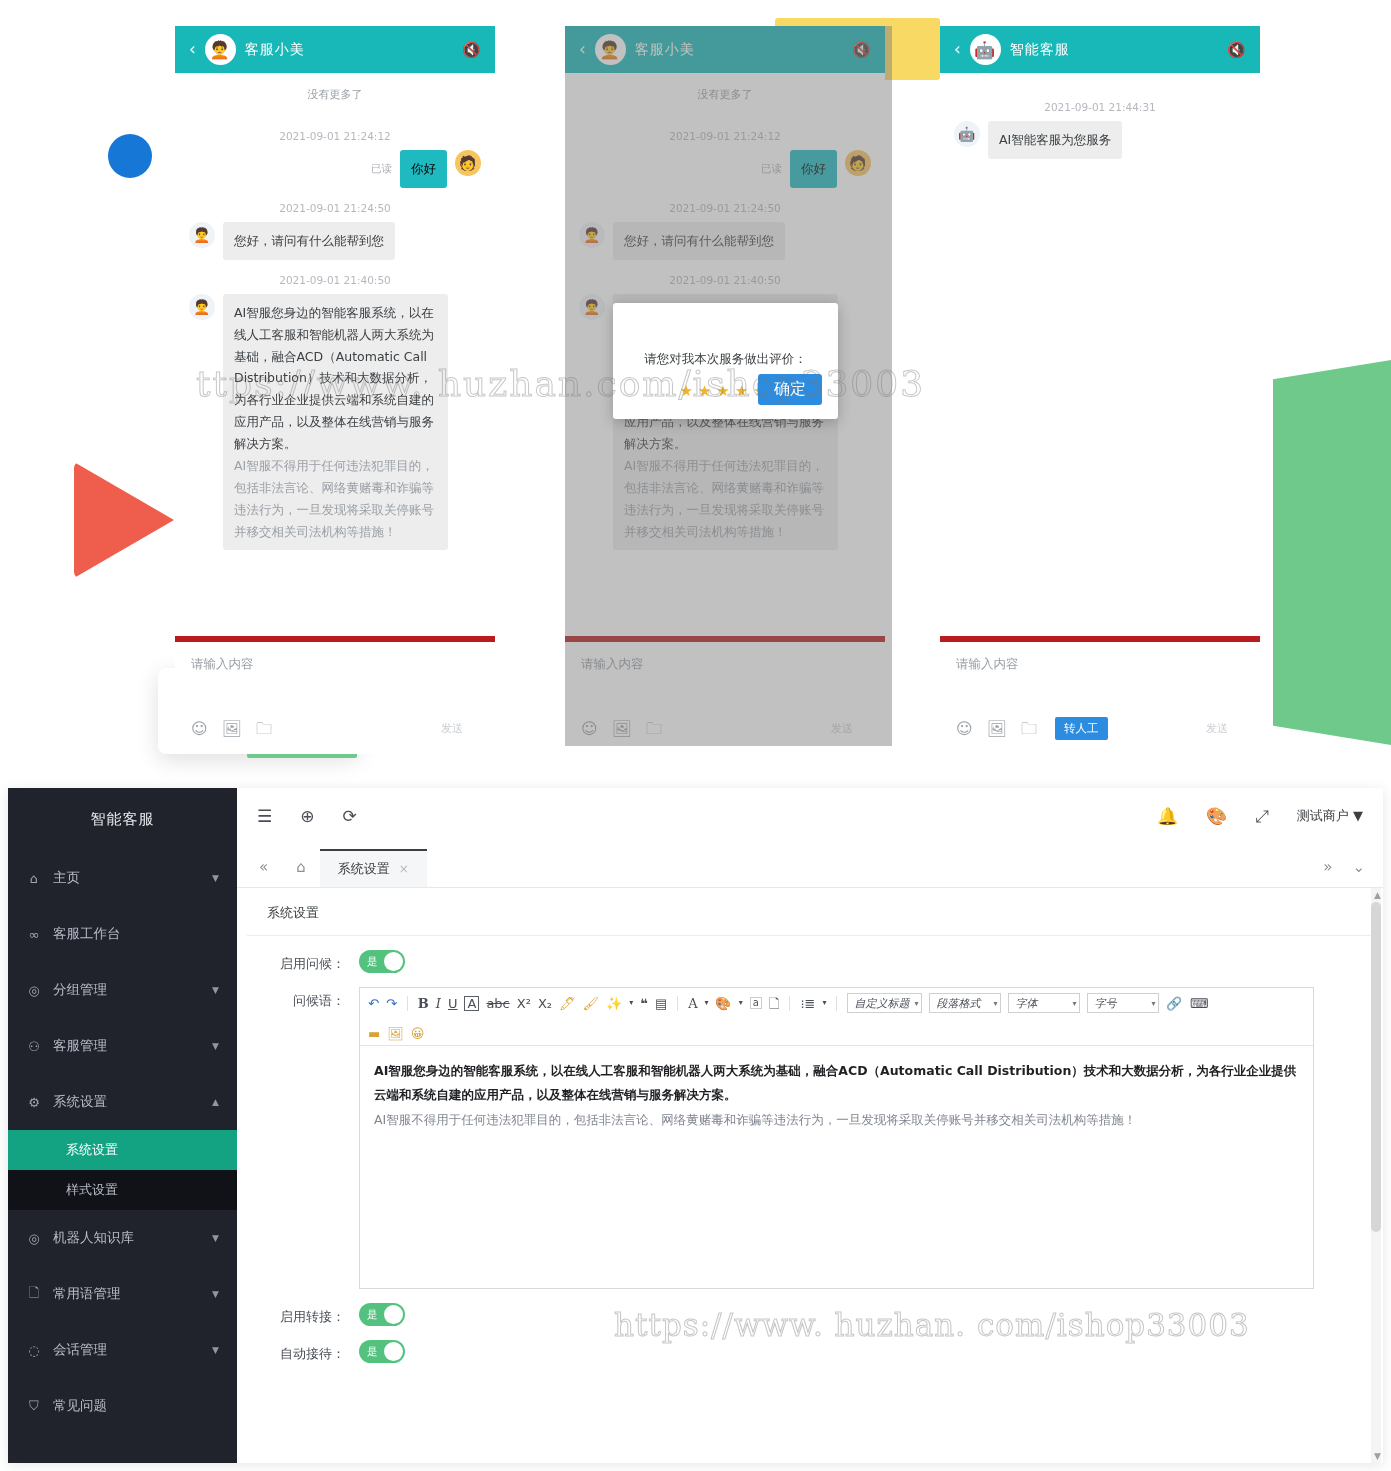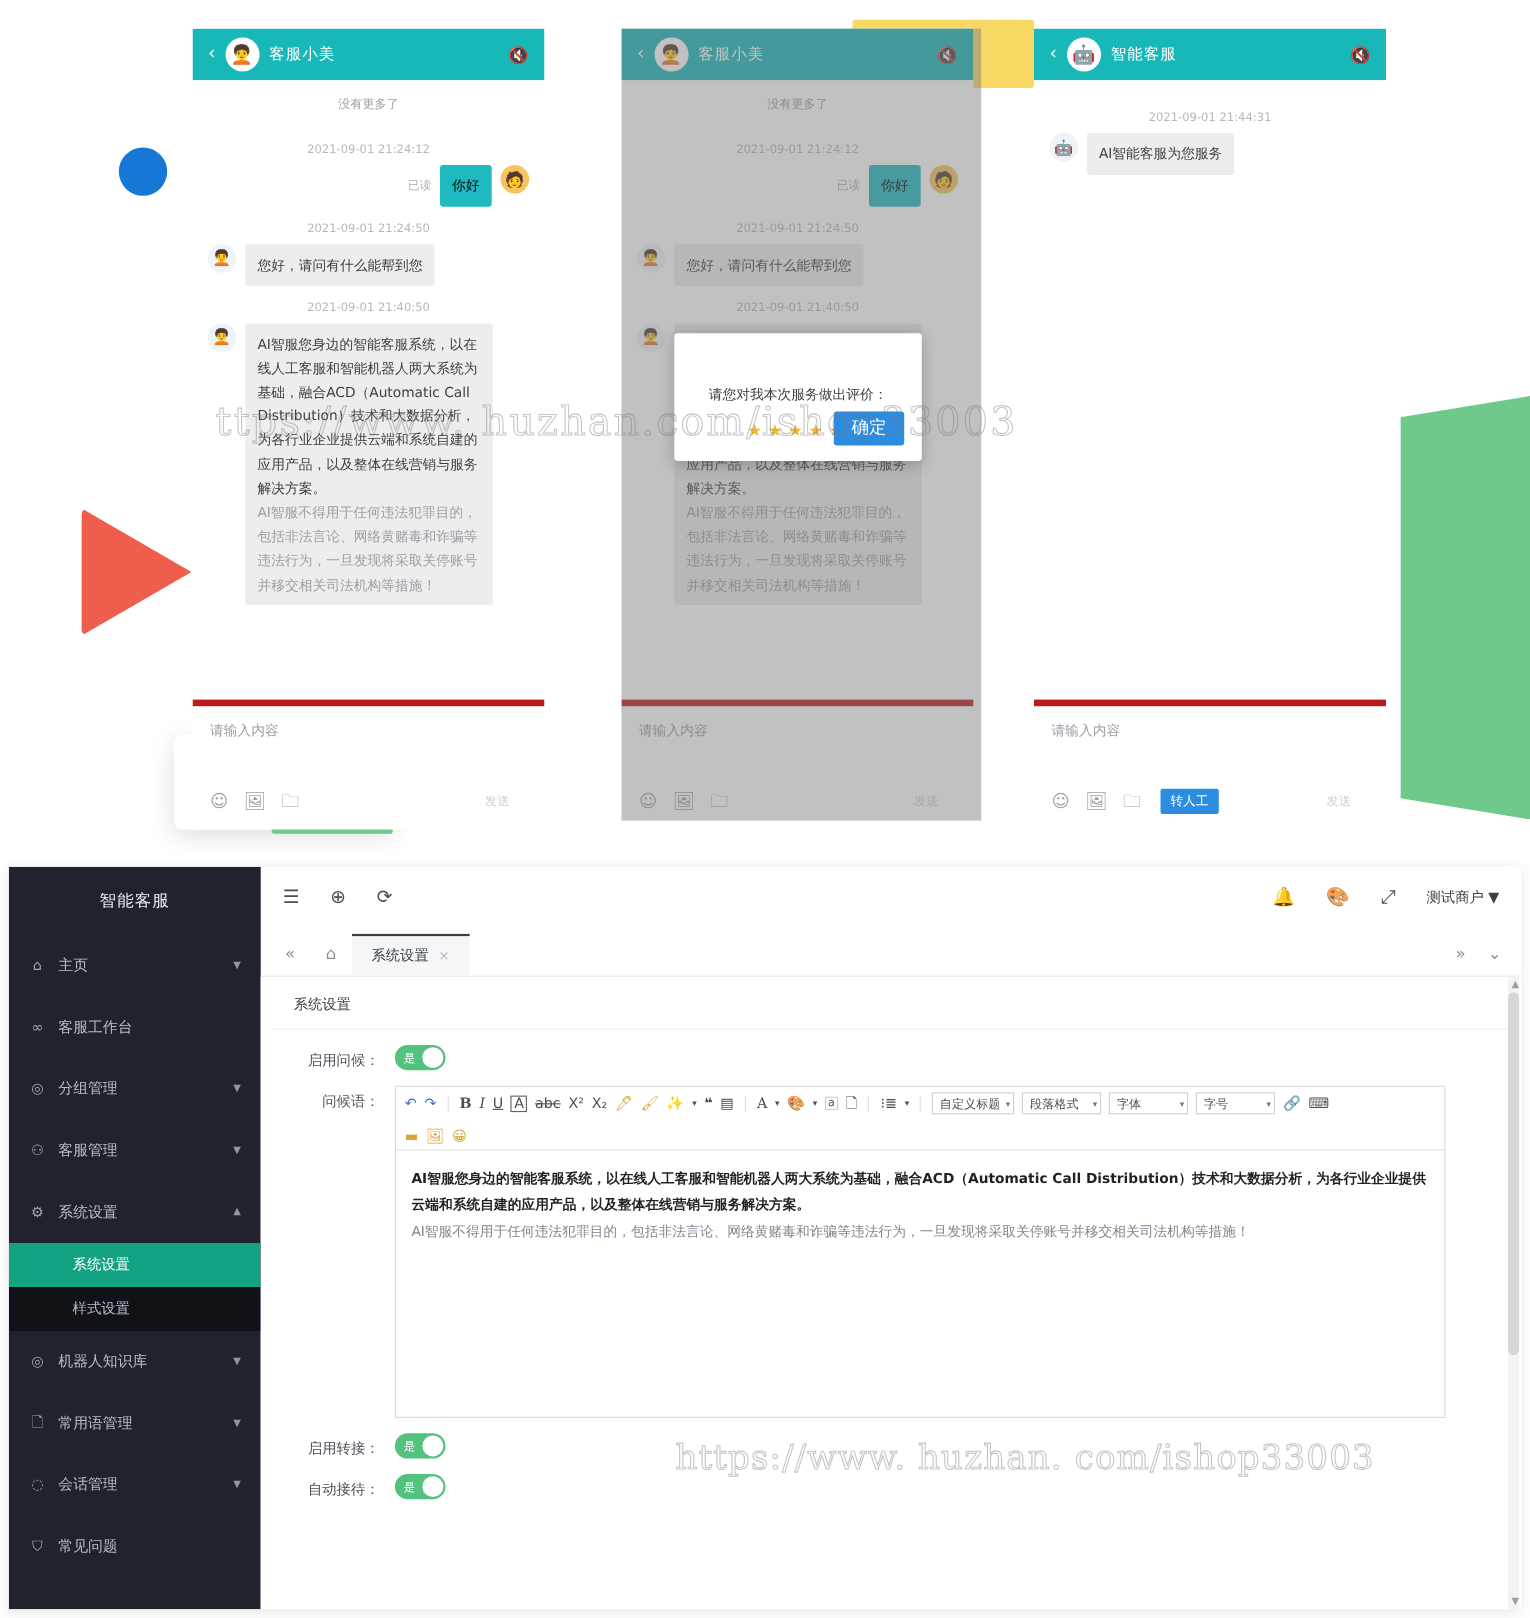--- a/index.html
+++ b/index.html
@@ -214,21 +214,21 @@
     border-bottom:1px solid #e4e4e4; padding:5px 8px;
     display:flex; flex-wrap:wrap; align-items:center; gap:7px;
   }
   .ed-ic { font-size:13px; color:#4a4f57; line-height:1; }
   .ed-ic.blue { color:#3a6fbf; }
   .ed-ic.gold { color:#d8a43a; }
   .ed-sep { width:1px; height:15px; background:#e0e0e0; margin:0 3px; }
   .ed-sel {
     border:1px solid #d0d0d0; height:20px; min-width:72px;
     display:flex; align-items:center; justify-content:space-between;
-    font-size:11px; color:#4a4f57; padding:0 3px 0 6px; background:#fff;
+    font-size:11px; color:#4a4f57; padding:0 3px 0 6px; background:#fff;font-style:italic;
   }
   .ed-sel .cv { font-size:8px; color:#777; margin-left:5px; }
   .ed-body {
     height:242px; padding:13px 14px; font-size:12.5px;
     line-height:1.95; color:#3c4043; position:relative;
   }
   .ed-body .strong { font-weight:bold; color:#1f2124; }
   .ed-body .faint { color:#808690; }
   .ed-status {
     border-top:1px solid #e4e4e4; height:26px; display:flex;

